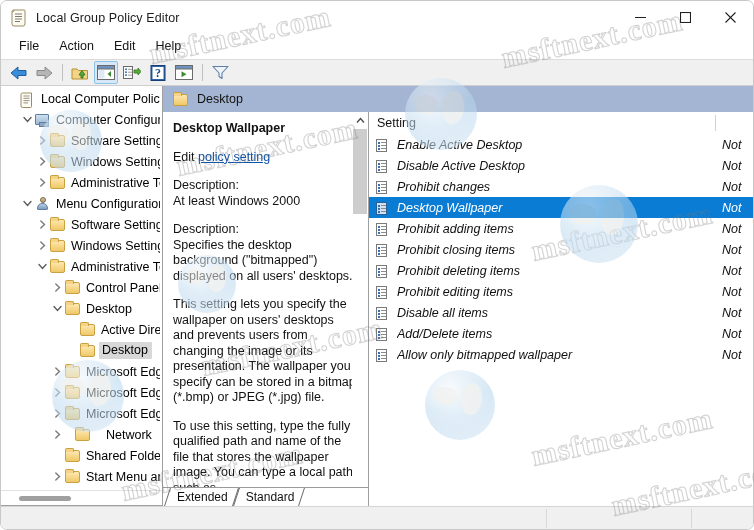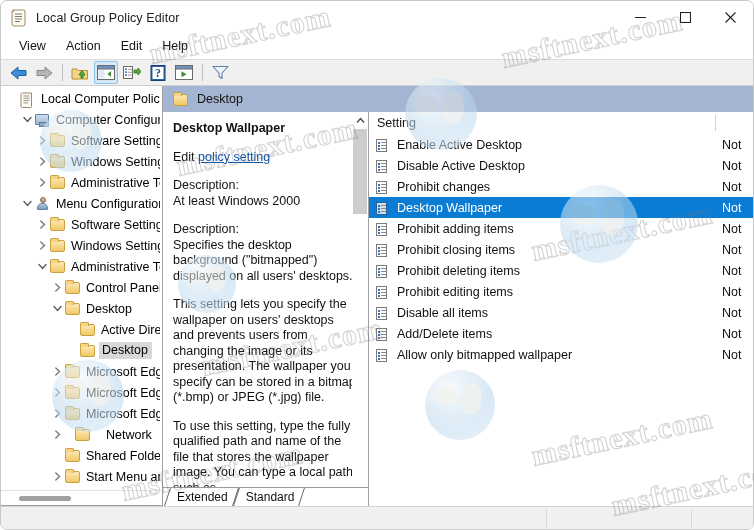--- a/index.html
+++ b/index.html
@@ -227,21 +227,21 @@
     display: flex; align-items: center;
     font-size: 12.5px; color: #111;
     padding-left: 8px;
     background: #ffffff;
     position: relative;
   }
   #col-divider {
     position: absolute; top: 3px; left: 346px;
     width: 1px; height: 16px; background: #d2d2d2;
   }
-  #list-rows { flex: 1; overflow: hidden; }
+  #list-rows { flex: 1; overflow: hidden; font-style: italic; }
   .list-row {
     height: 21px;
     display: flex; align-items: center;
     font-size: 12.5px; color: #111;
     padding-left: 6px;
     white-space: nowrap;
     position: relative;
   }
   .list-row .l-icon { width: 15px; min-width: 15px; height: 14px; margin-right: 7px; position: relative; }
   .list-row .l-name { flex: 1; overflow: hidden; }
@@ -373,21 +373,21 @@
       <div class="cap-btn">
         <svg width="11" height="11" viewBox="0 0 11 11">
             <line x1="0.5" y1="0.5" x2="10.5" y2="10.5" stroke="#202020" stroke-width="1.1"></line>
             <line x1="10.5" y1="0.5" x2="0.5" y2="10.5" stroke="#202020" stroke-width="1.1"></line>
           </svg>
       </div>
     </div>
   </div>
 
   <div id="menubar">
-    <span class="menu-item">View</span>
+    <span class="menu-item">File</span>
     <span class="menu-item">Action</span>
     <span class="menu-item">Edit</span>
     <span class="menu-item">Help</span>
   </div>
 
   <div id="toolbar">
     <div class="tb-btn">
       <svg width="19" height="16" viewBox="0 0 19 16">
         <path d="M9 2 L2 8 L9 14 V10.5 H17 V5.5 H9 Z" fill="#3a8ddb" stroke="#1f5f9e" stroke-width="1" stroke-linejoin="round"></path>
       </svg>

